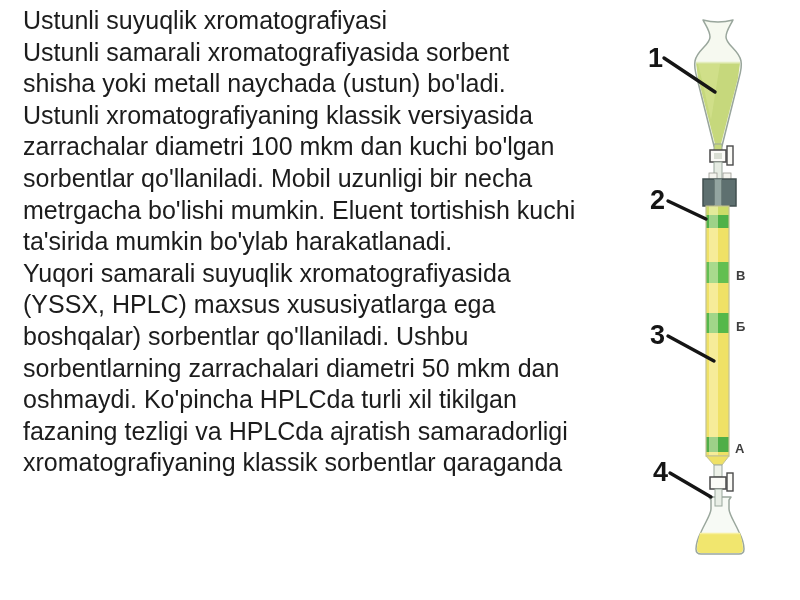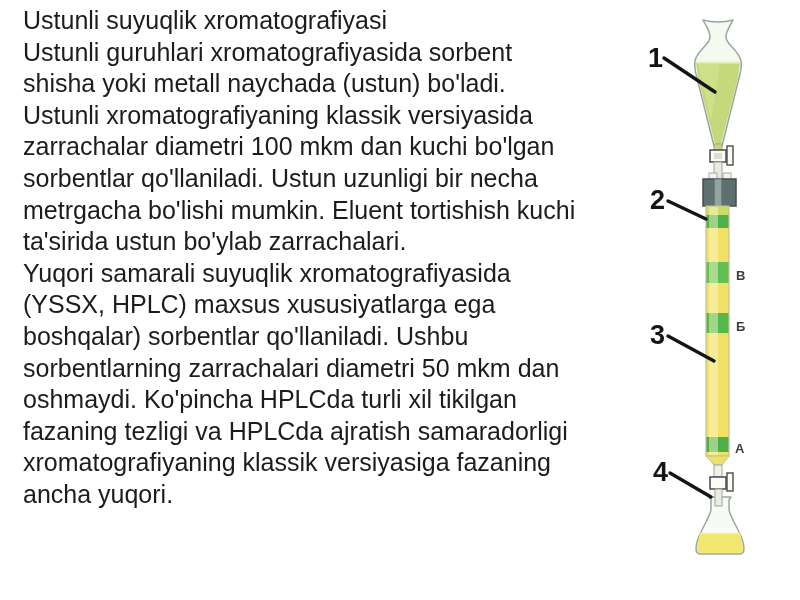--- a/index.html
+++ b/index.html
@@ -35,35 +35,34 @@
     font-size:13px;font-weight:700;fill:#3e3e3e;
   }
 </style>
 </head>
 <body>
 
 <div class="slide">
 
   <div class="text-block">
     <div>Ustunli suyuqlik xromatografiyasi</div>
-    <div>Ustunli guruhlari xromatografiyasida sorbent</div>
+    <div>Ustunli samarali xromatografiyasida sorbent</div>
     <div>shisha yoki metall naychada (ustun) bo'ladi.</div>
     <div>Ustunli xromatografiyaning klassik versiyasida</div>
     <div>zarrachalar diametri 100 mkm dan kuchi bo'lgan</div>
-    <div>sorbentlar qo'llaniladi. Ustun uzunligi bir necha</div>
+    <div>sorbentlar qo'llaniladi. Mobil uzunligi bir necha</div>
     <div>metrgacha bo'lishi mumkin. Eluent tortishish kuchi</div>
-    <div>ta'sirida ustun bo'ylab zarrachalari.</div>
+    <div>ta'sirida mumkin bo'ylab harakatlanadi.</div>
     <div>Yuqori samarali suyuqlik xromatografiyasida</div>
     <div>(YSSX, HPLC) maxsus xususiyatlarga ega</div>
     <div>boshqalar) sorbentlar qo'llaniladi. Ushbu</div>
     <div>sorbentlarning zarrachalari diametri 50 mkm dan</div>
     <div>oshmaydi. Ko'pincha HPLCda turli xil tikilgan</div>
     <div>fazaning tezligi va HPLCda ajratish samaradorligi</div>
-    <div>xromatografiyaning klassik versiyasiga fazaning</div>
-    <div>ancha yuqori.</div>
+    <div>xromatografiyaning klassik sorbentlar qaraganda</div>
   </div>
 
   <svg class="diagram" viewBox="0 0 160 600" width="160" height="600">
 
     <g>
       <path d="M 63,20
                C 66,26 70,31 70,37
                C 70,45 57,50 55,61
                C 54,66 55,71 57,78
                L 74,146

